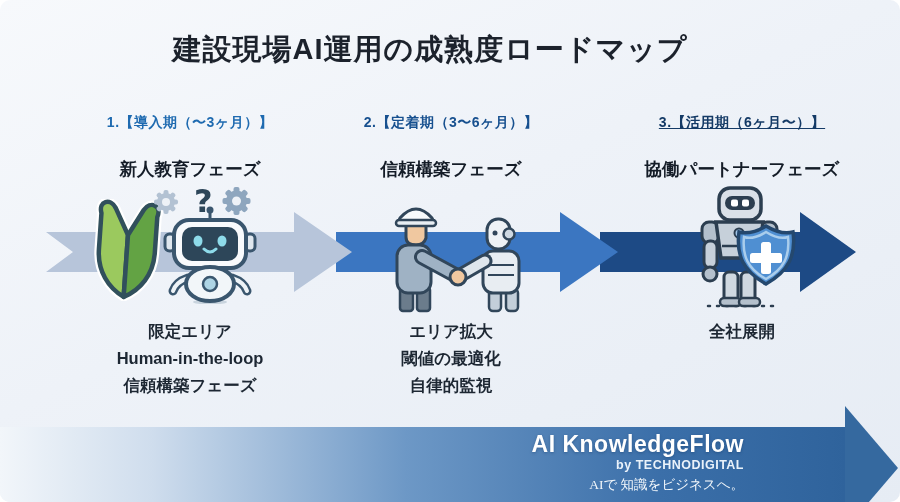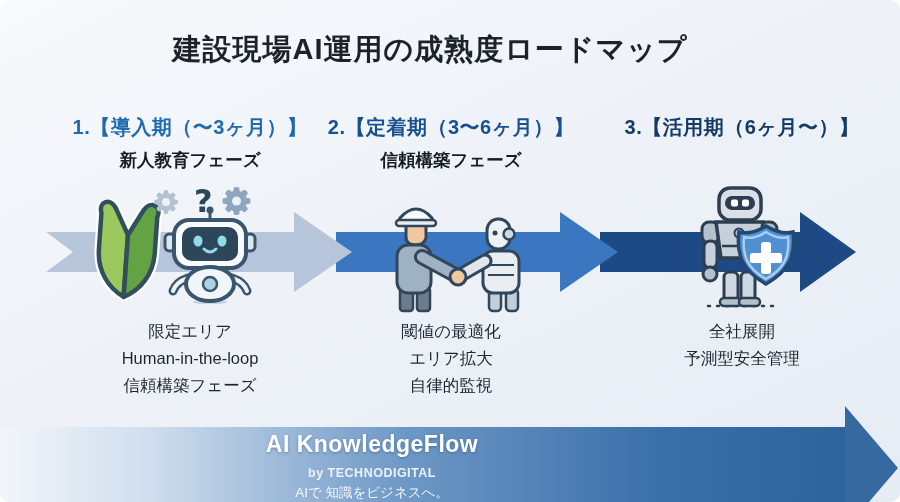--- a/index.html
+++ b/index.html
@@ -11,53 +11,54 @@
     background:linear-gradient(155deg,#f7f9fc 0%, #eef2f8 45%, #e6ecf4 100%);
   }
   .title {
     position:absolute; top:30px; left:0; width:812px; text-align:center;
     font-size:29px; font-weight:800; color:#1c222c; letter-spacing:1px;padding-left:48px;
   }
   .phase-col { position:absolute; top:114px; text-align:center; }
   .col-1 { left:28px;  width:324px; }
   .col-2 { left:302px; width:298px;text-align:center; }
   .col-3 { left:584px; width:316px; }
-  .phase-header { font-size:20px; font-weight:800; letter-spacing:0.5px; }
-  .phase-sub { margin-top:7px; font-size:17.5px; font-weight:700; color:#141c27; }
+  .phase-header { font-size:14px; font-weight:800; letter-spacing:0.5px; }
+  .phase-sub { margin-top:25px; font-size:17.5px; font-weight:700; color:#141c27; }
   .detail-col { position:absolute; top:318px; text-align:center; }
-  .detail-line { font-size:16.5px; font-weight:400; color:#1d2733; line-height:27px; }
+  .detail-line { font-size:16.5px; font-weight:700; color:#1d2733; line-height:27px; }
   .arrow-layer { position:absolute; left:0; top:190px; width:900px; height:128px; }
   .icon { position:absolute; }
   .footer-banner { position:absolute; left:0; top:400px; width:900px; height:102px; }
   .footer-text {
-    position:absolute; left:0; top:431px; width:744px; text-align:center; color:#ffffff;
+    position:absolute; left:0; top:431px; width:744px; text-align:right; color:#ffffff;
   }
   .footer-product { font-size:23px; font-weight:800; letter-spacing:0.5px;
     text-shadow:0 1px 3px rgba(10,40,80,0.35); }
-  .footer-byline { margin-top:8px; font-size:12.5px; font-weight:700; color:#eaf2fa;
+  .footer-byline { margin-top:0; font-size:12.5px; font-weight:700; color:#eaf2fa;
     letter-spacing:0.5px; }
-  .footer-tagline { margin-top:4px; font-size:13.5px; color:#f2f7fb; }
+  .footer-tagline { margin-top:4px; font-size:13.5px; color:#f2f7fb;font-family:Liberation Serif, serif; }
 </style>
 </head>
 <body>
 
 <div class="canvas">
 
   <div class="title">建設現場AI運用の成熟度ロードマップ</div>
 
   <div class="phase-col col-1">
     <div class="phase-header" style="color: rgb(30, 106, 176);">1.【導入期（〜3ヶ月）】</div>
     <div class="phase-sub">新人教育フェーズ</div>
   </div>
   <div class="phase-col col-2">
     <div class="phase-header" style="color: rgb(23, 80, 143);">2.【定着期（3〜6ヶ月）】</div>
     <div class="phase-sub">信頼構築フェーズ</div>
   </div>
   <div class="phase-col col-3">
-    <div class="phase-header" style="color: rgb(20, 58, 102);">3.【活用期（6ヶ月〜）】</div>
+    <div class="phase-header" style="color: rgb(20, 58, 102); text-decoration: underline;">3.【活用期（6ヶ月〜）】</div>
+    <div class="phase-sub">協働パートナーフェーズ</div>
   </div>
 
   <svg class="arrow-layer" viewBox="0 0 900 128" xmlns="http://www.w3.org/2000/svg">
     <polygon fill="#1d4a85" points="600,42 800,42 800,22 856,62 800,102 800,82 600,82"></polygon>
     <polygon fill="#3b76c1" points="336,42 560,42 560,22 618,62 560,102 560,82 336,82"></polygon>
     <polygon fill="#b7c5da" points="46,42 294,42 294,22 352,62 294,102 294,82 46,82 73,62"></polygon>
   </svg>
 
   <svg class="icon" style="left:90px; top:199px;" width="74" height="102" viewBox="0 0 74 102">
     <g transform="rotate(4 37 50)">
@@ -154,27 +155,26 @@
     <rect x="81" y="56" width="10" height="32" rx="2.5" fill="#ffffff"></rect>
     <rect x="70" y="67" width="32" height="10" rx="2.5" fill="#ffffff"></rect>
   </svg>
 
   <div class="detail-col col-1">
     <div class="detail-line">限定エリア</div>
     <div class="detail-line">Human-in-the-loop</div>
     <div class="detail-line">信頼構築フェーズ</div>
   </div>
   <div class="detail-col col-2">
+    <div class="detail-line">エリア拡大</div>
     <div class="detail-line">閾値の最適化</div>
-    <div class="detail-line">エリア拡大</div>
     <div class="detail-line">自律的監視</div>
   </div>
   <div class="detail-col col-3">
     <div class="detail-line">全社展開</div>
-    <div class="detail-line">予測型安全管理</div>
   </div>
 
   <svg class="footer-banner" viewBox="0 0 900 102" xmlns="http://www.w3.org/2000/svg">
     <defs>
       <linearGradient id="bannerGrad" x1="0" y1="0" x2="1" y2="0">
         <stop offset="0%" stop-color="#f2f6fa"></stop>
         <stop offset="18%" stop-color="#cfdded"></stop>
         <stop offset="48%" stop-color="#6d98c6"></stop>
         <stop offset="78%" stop-color="#3b6fa9"></stop>
         <stop offset="100%" stop-color="#2f639c"></stop>

